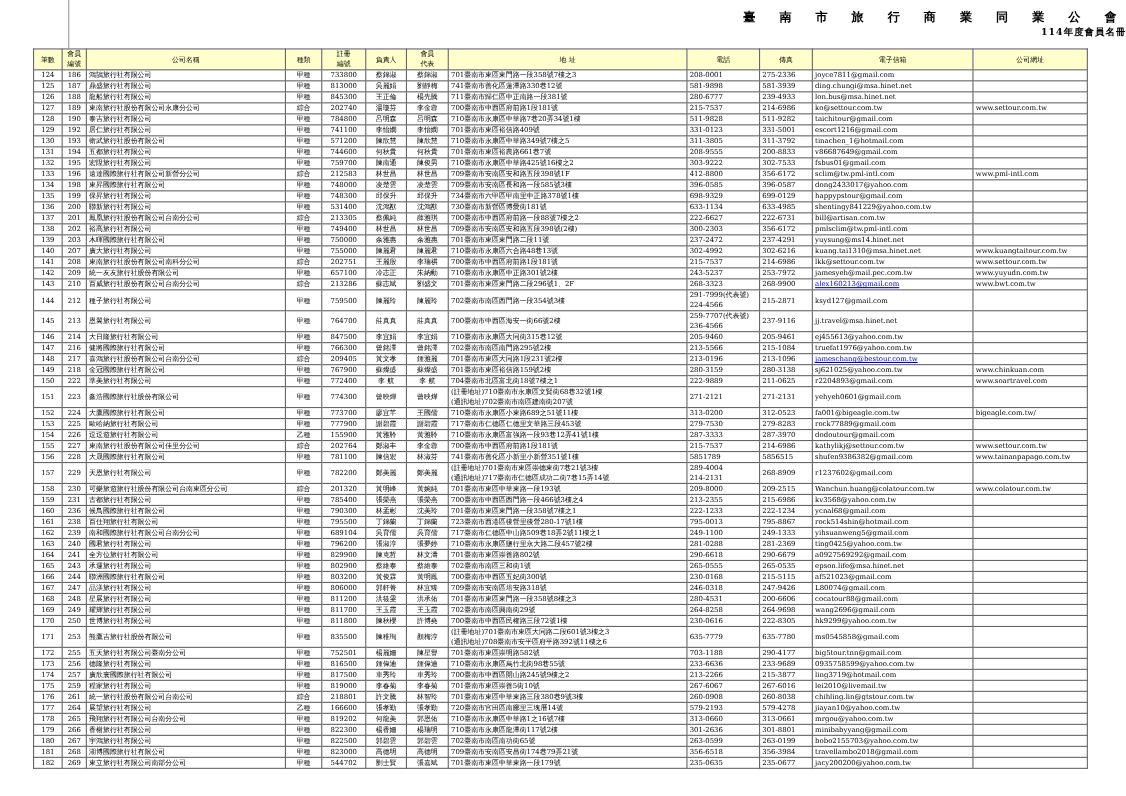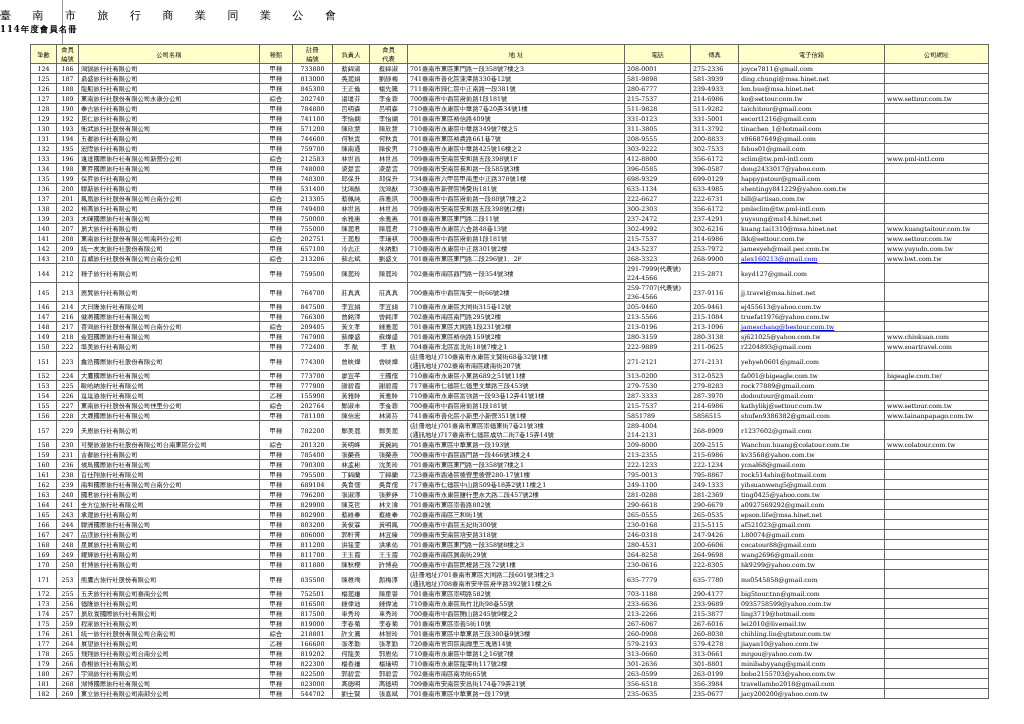--- a/index.html
+++ b/index.html
@@ -3,25 +3,25 @@
 <meta charset="utf-8">
 <style>
   html,body{margin:0;padding:0;}
   body{
     width:1024px;height:724px;background:#ffffff;position:relative;
     font-family:"DejaVu Serif","Liberation Serif",serif;color:#000;
     overflow:hidden;
   }
   .page-edge-line{position:absolute;left:62px;top:0;width:1px;height:44px;background:#999;}
   .title{
-    position:absolute;top:8px;left:0;width:100%;text-align:left;
-    font-size:11px;font-weight:normal;letter-spacing:9px;
+    position:absolute;top:8px;left:0;width:100%;text-align:right;
+    font-size:11px;font-weight:bold;letter-spacing:9px;
   }
   .subtitle{
-    position:absolute;top:24px;left:0;width:100%;text-align:left;
+    position:absolute;top:24px;left:0;width:100%;text-align:right;
     font-size:8.5px;font-weight:bold;letter-spacing:1px;
   }
   table.roster{
     position:absolute;left:30px;top:44px;
     border-collapse:collapse;table-layout:fixed;width:958px;
   }
   table.roster th, table.roster td{
     border:0.6px solid #666;
     font-size:6.3px;line-height:9px;
     padding:0 2px;overflow:hidden;white-space:pre-line;

